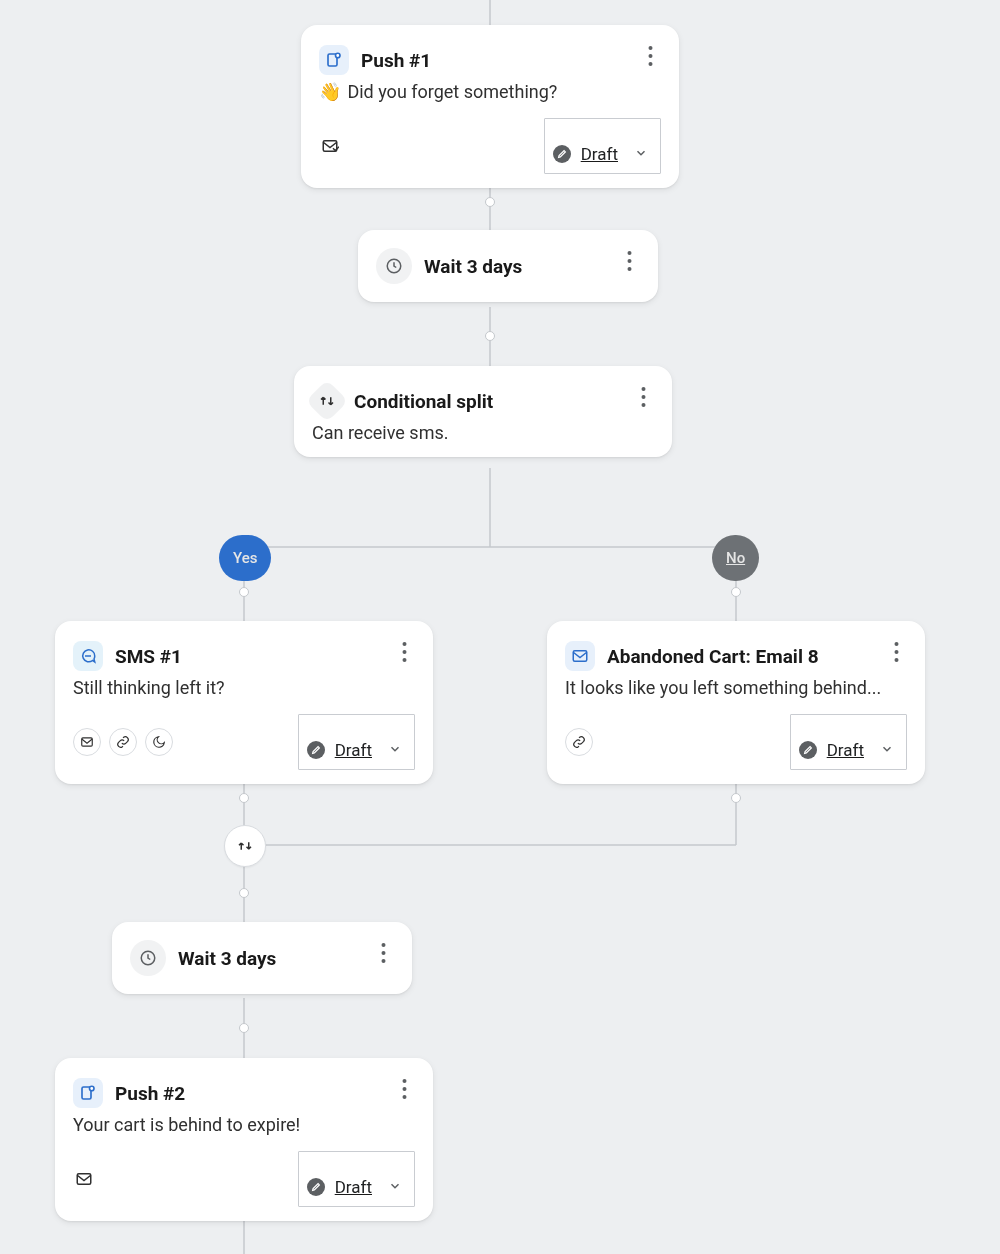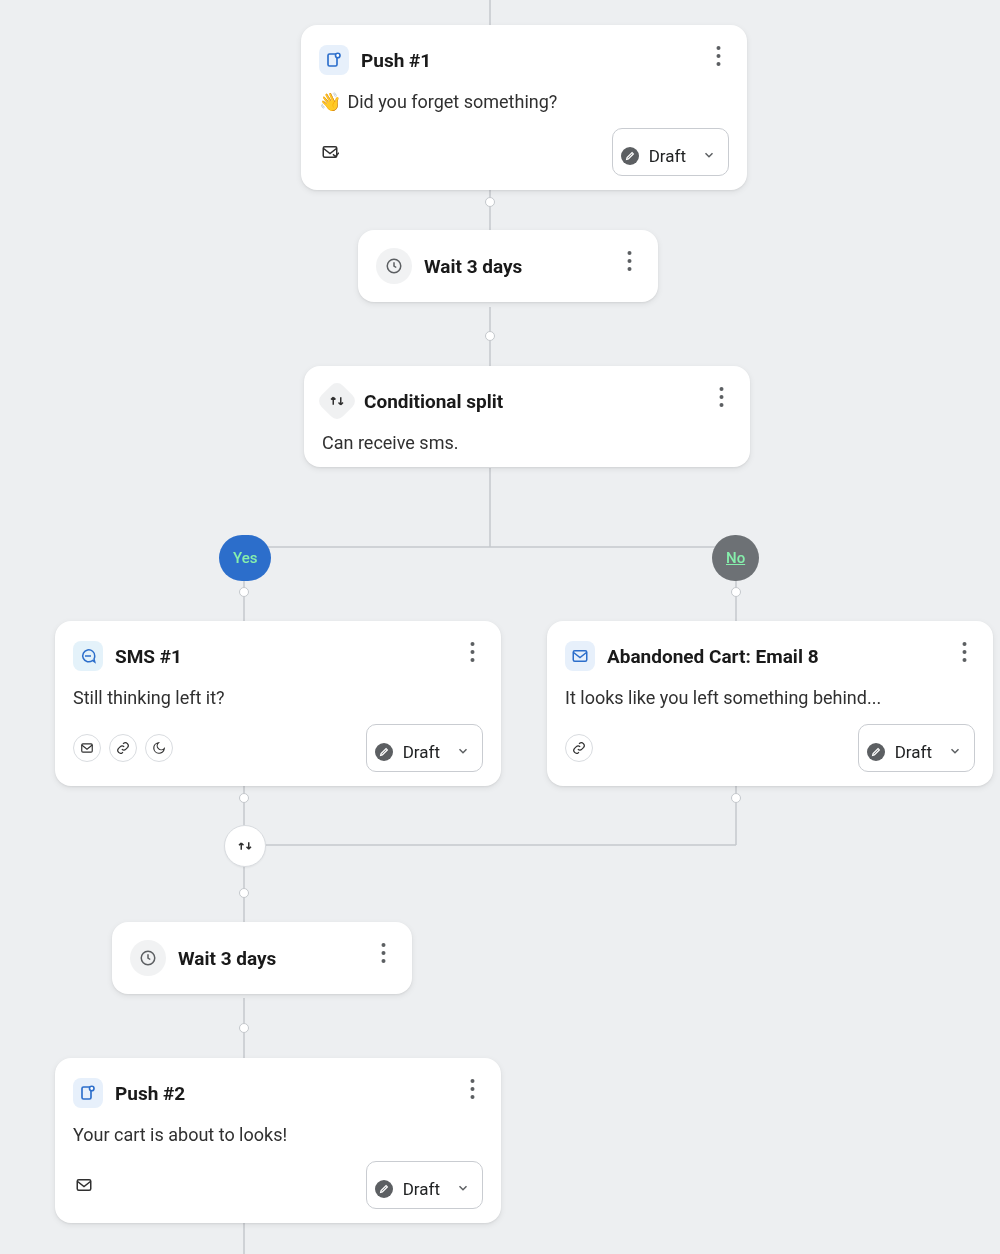--- a/index.html
+++ b/index.html
@@ -9,48 +9,48 @@
     font-family:-apple-system,BlinkMacSystemFont,"Segoe UI",Roboto,Helvetica,Arial,sans-serif;
     position:relative;overflow:hidden;color:#1a1a1a;
   }
   .canvas{position:absolute;inset:0;}
   svg.lines{position:absolute;inset:0;width:1000px;height:1254px;pointer-events:none;}
   .card{
     position:absolute;background:#fff;border-radius:16px;
     box-shadow:0 1px 2px rgba(0,0,0,.06),0 2px 6px rgba(0,0,0,.08);
     padding:14px 18px;box-sizing:border-box;
   }
-  .card-big{width:446px;}
+  .card-big{width:378px;}
   .card-med{width:300px;}
   .head{display:flex;align-items:center;gap:12px;height:42px;}
   .title{font-weight:700;font-size:19px;}
-  .desc{font-size:18px;color:#303030;margin-top:10px;}
+  .desc{font-size:18px;color:#303030;}
   .footer{display:flex;align-items:center;justify-content:space-between;margin-top:16px;}
   .mini-icons{display:flex;align-items:center;gap:8px;}
 
   .icon-badge{width:30px;height:30px;border-radius:8px;display:flex;align-items:center;justify-content:center;}
   .icon-badge.push{background:#e7f0fb;}
   .icon-badge.sms{background:#e4f2fa;}
   .icon-badge.email{background:#e7f0fb;}
   .icon-badge.split{background:#f0f1f2;border-radius:50%;transform:rotate(45deg);border-radius:8px;}
   .icon-round{width:36px;height:36px;border-radius:50%;background:#f1f2f3;display:flex;align-items:center;justify-content:center;}
 
   .dots{position:absolute;top:16px;right:16px;width:26px;height:30px;display:flex;align-items:center;justify-content:center;cursor:pointer;}
   .dots svg{width:5px;height:20px;}
 
-  .status{display:flex;align-items:center;gap:10px;border:1px solid #c9ccd1;border-radius:10px;height:38px;padding:8px 12px 0 8px;cursor:pointer;background:#fff;}
+  .status{display:flex;align-items:center;gap:10px;border:1px solid #c9ccd1;border-radius:1px;height:38px;padding:16px 12px 0 8px;cursor:pointer;background:#fff;text-decoration:underline;}
   .status .ball{width:18px;height:18px;border-radius:50%;background:#5c5f62;display:flex;align-items:center;justify-content:center;}
   .status .ball svg{width:10px;height:10px;}
   .status .lbl{font-size:17px;color:#202223;}
   .status .chev{margin-left:6px;}
 
   .mini{width:26px;height:26px;border-radius:50%;border:1px solid #d9dce0;display:flex;align-items:center;justify-content:center;}
   .mini-plain{display:flex;align-items:center;justify-content:center;width:22px;height:22px;}
 
-  .pill{position:absolute;color:#86efac;font-size:15px;font-weight:500;padding:14px 14px;border-radius:999px;display:flex;align-items:center;justify-content:center;}
+  .pill{position:absolute;color:#e5e5e5;font-size:15px;font-weight:500;padding:14px 14px;border-radius:999px;display:flex;align-items:center;justify-content:center;}
   .pill.yes{background:#2c6ecb;}
   .pill.no{background:#6d7175;text-decoration:underline;}
 
   .join{position:absolute;width:40px;height:40px;border-radius:50%;background:#fff;border:1px solid #d9dce0;display:flex;align-items:center;justify-content:center;box-shadow:0 1px 2px rgba(0,0,0,.05);}
 
   .dot{position:absolute;width:10px;height:10px;border-radius:50%;background:#fff;border:1px solid #c4c8cc;box-sizing:border-box;margin-left:-5px;margin-top:-5px;}
 
   .emoji{font-size:18px;margin-right:6px;}
 </style>
 </head>
@@ -140,21 +140,21 @@
   </div>
   <div class="dots">
     <svg viewBox="0 0 4 20">
           <circle cx="2" cy="2" r="2" fill="#5c5f62"></circle>
           <circle cx="2" cy="10" r="2" fill="#5c5f62"></circle>
           <circle cx="2" cy="18" r="2" fill="#5c5f62"></circle>
         </svg>
   </div>
 </div>
 
-<div class="card card-big" style="left:304px;top:366px">
+<div class="card card-big" style="left:294px;top:366px">
   <div class="head">
     <span class="icon-badge split">
       <svg width="18" height="18" viewBox="0 0 24 24" style="transform:rotate(-45deg)" fill="none" stroke="#303030" stroke-width="2">
             <path d="M7 17V7m0 0l-3 3m3-3l3 3M17 7v10m0 0l3-3m-3 3l-3-3"></path>
           </svg>
     </span>
     <span class="title">Conditional split</span>
   </div>
   <div class="desc">Can receive sms.</div>
   <div class="dots">
@@ -290,21 +290,21 @@
 <div class="card card-big" style="left:55px;top:1058px">
   <div class="head">
     <span class="icon-badge push">
       <svg width="18" height="18" viewBox="0 0 24 24" fill="none" stroke="#2c6ecb" stroke-width="2.2">
             <rect x="4" y="4" width="12" height="16" rx="2"></rect>
             <circle cx="17" cy="6" r="3" fill="#fff"></circle>
           </svg>
     </span>
     <span class="title">Push #2</span>
   </div>
-  <div class="desc">Your cart is about to looks!</div>
+  <div class="desc">Your cart is behind to expire!</div>
   <div class="footer">
     <div class="mini-icons">
       <span class="mini-plain">
         <svg width="18" height="18" viewBox="0 0 24 24" fill="none" stroke="#303030" stroke-width="2">
               <rect x="3" y="5" width="18" height="14" rx="2"></rect>
               <path d="M3 7l9 7 9-7"></path>
             </svg>
       </span>
     </div>
     <div class="status">

